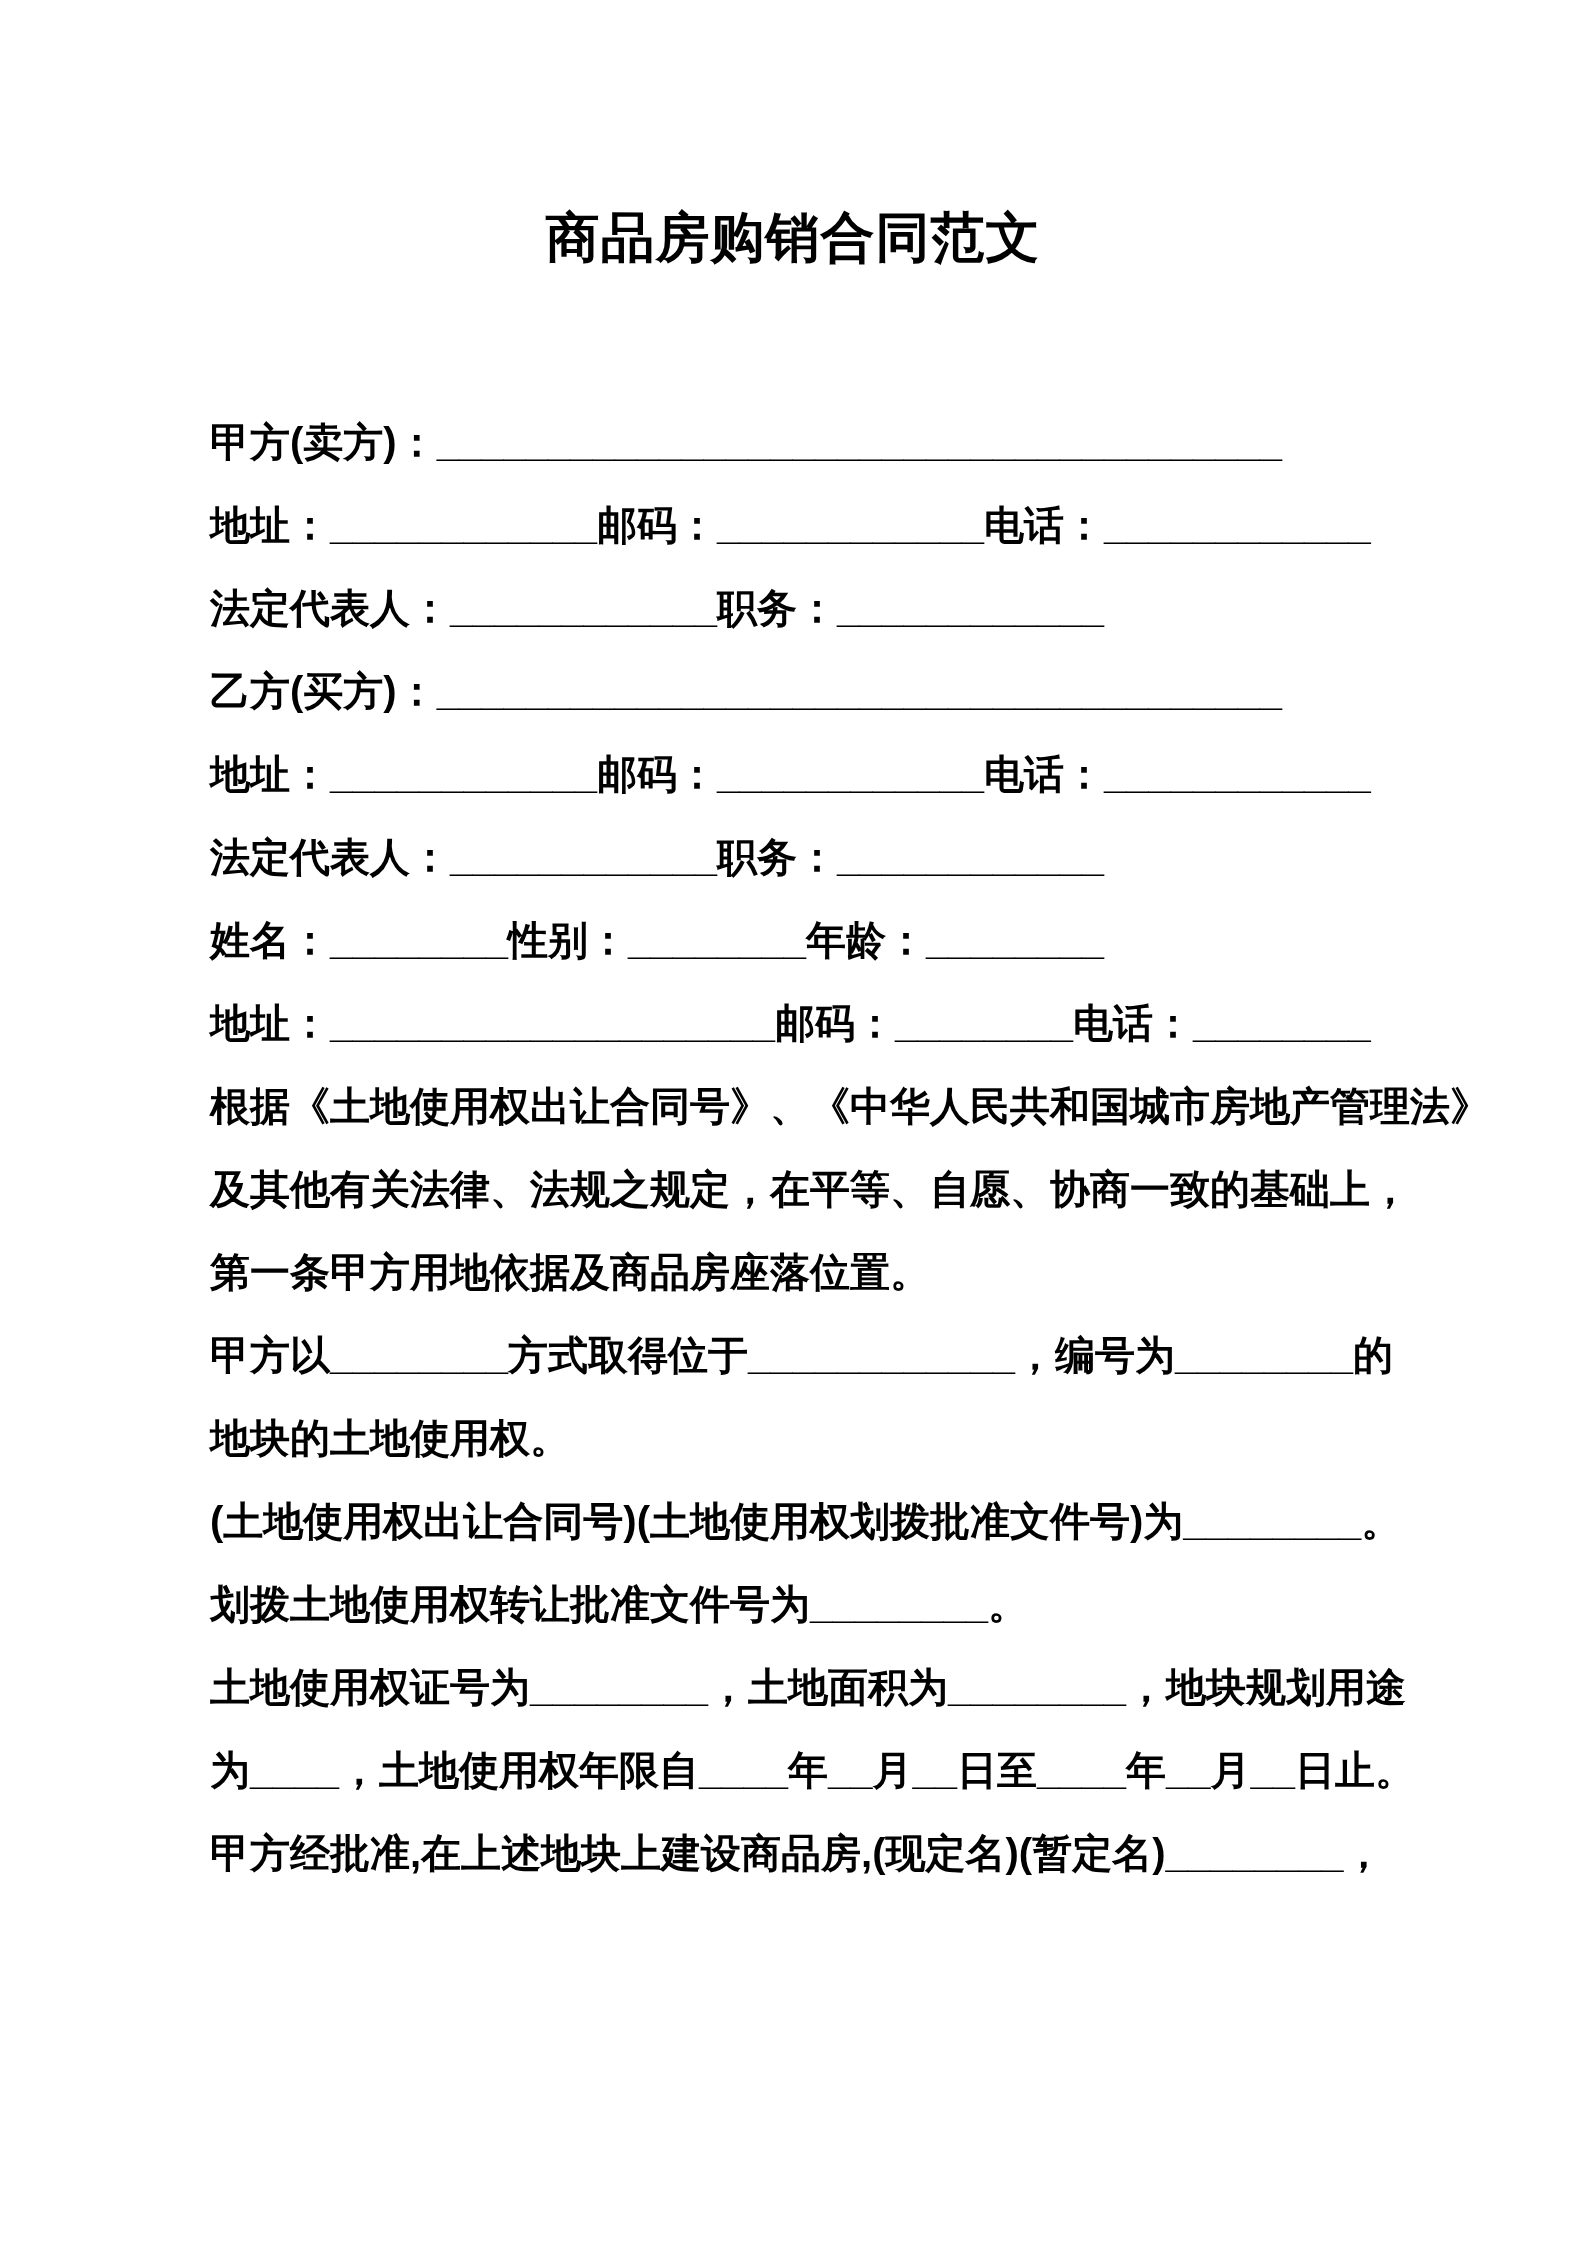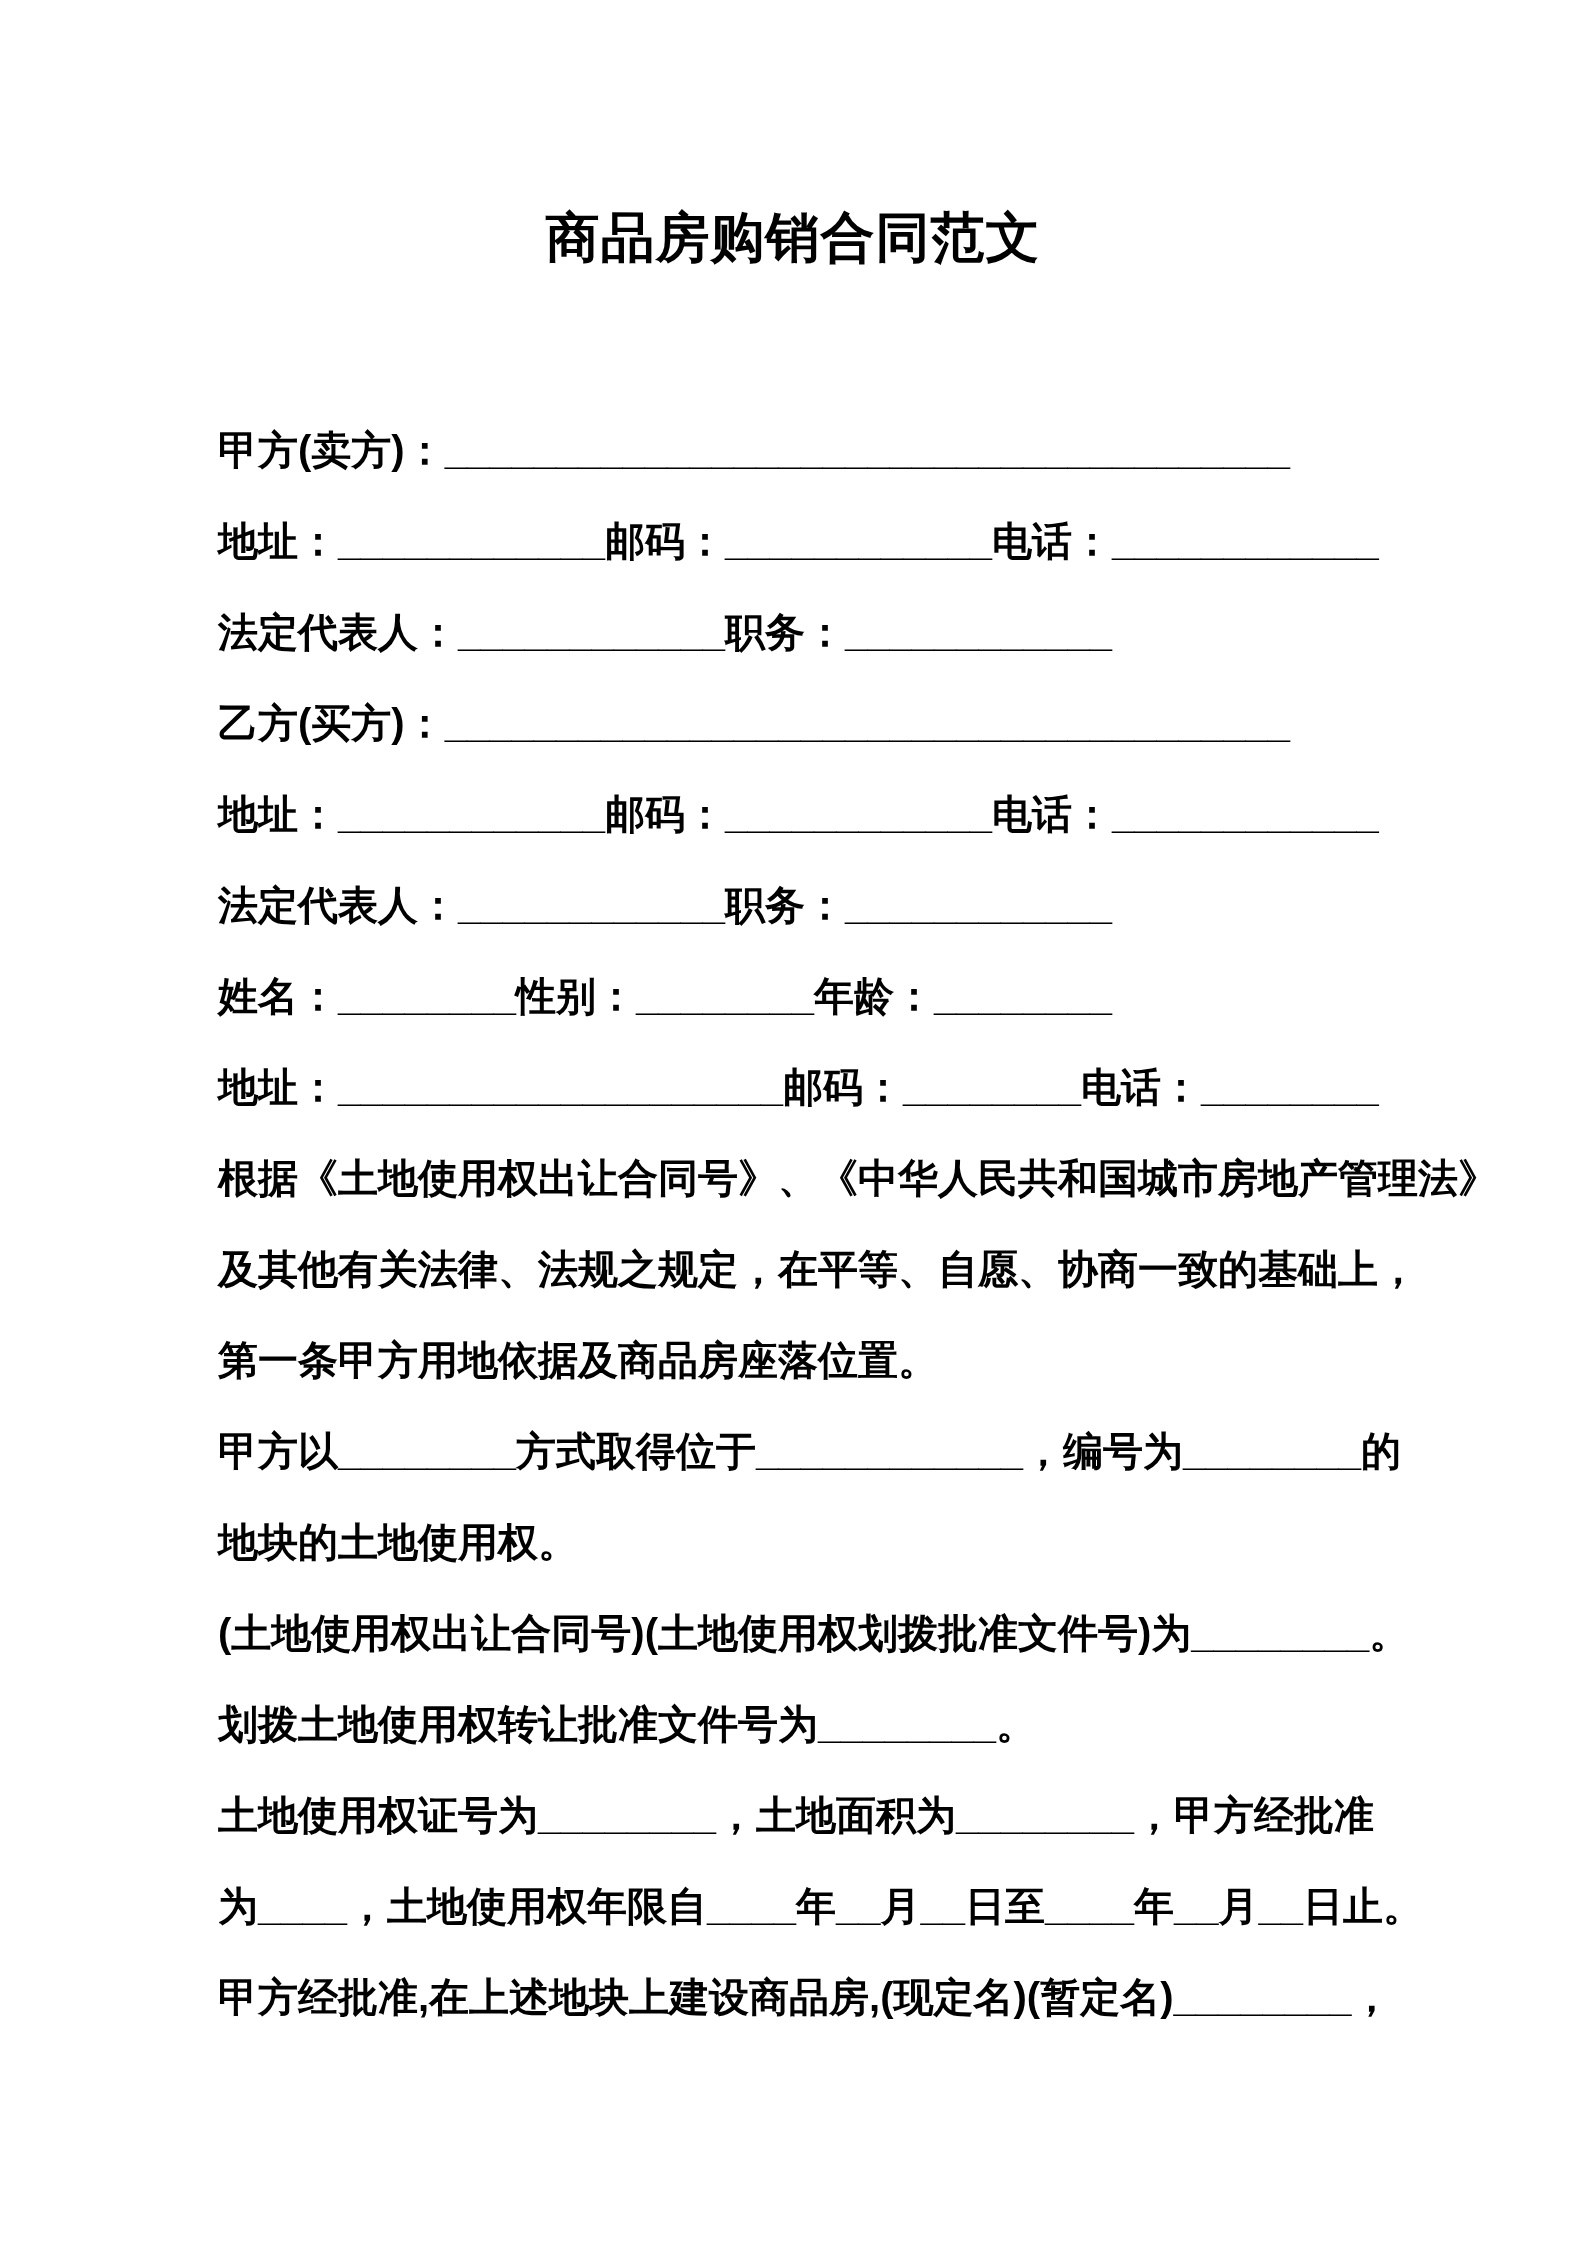--- a/index.html
+++ b/index.html
@@ -29,21 +29,21 @@
     letter-spacing: 1px;
     color: #000000;
   }
   .doc-body {
     position: absolute;
     left: 210px;
     top: 401px;
     width: 1190px;
   }
   .line {
-    margin: 8px;
+    margin: 0;
     padding: 0;
     font-size: 40px;
     line-height: 83px;
     height: 83px;
     font-weight: 700;
     white-space: nowrap;
     color: #000000;
   }
 </style>
 </head>
@@ -62,18 +62,18 @@
     <p class="line">法定代表人：____________职务：____________</p>
     <p class="line">姓名：________性别：________年龄：________</p>
     <p class="line">地址：____________________邮码：________电话：________</p>
     <p class="line">根据《土地使用权出让合同号》、《中华人民共和国城市房地产管理法》</p>
     <p class="line">及其他有关法律、法规之规定，在平等、自愿、协商一致的基础上，</p>
     <p class="line">第一条甲方用地依据及商品房座落位置。</p>
     <p class="line">甲方以________方式取得位于____________，编号为________的</p>
     <p class="line">地块的土地使用权。</p>
     <p class="line">(土地使用权出让合同号)(土地使用权划拨批准文件号)为________。</p>
     <p class="line">划拨土地使用权转让批准文件号为________。</p>
-    <p class="line">土地使用权证号为________，土地面积为________，甲方经批准</p>
+    <p class="line">土地使用权证号为________，土地面积为________，地块规划用途</p>
     <p class="line">为____，土地使用权年限自____年__月__日至____年__月__日止。</p>
     <p class="line">甲方经批准,在上述地块上建设商品房,(现定名)(暂定名)________，</p>
   </div>
 
 </div>
 
 </body></html>

